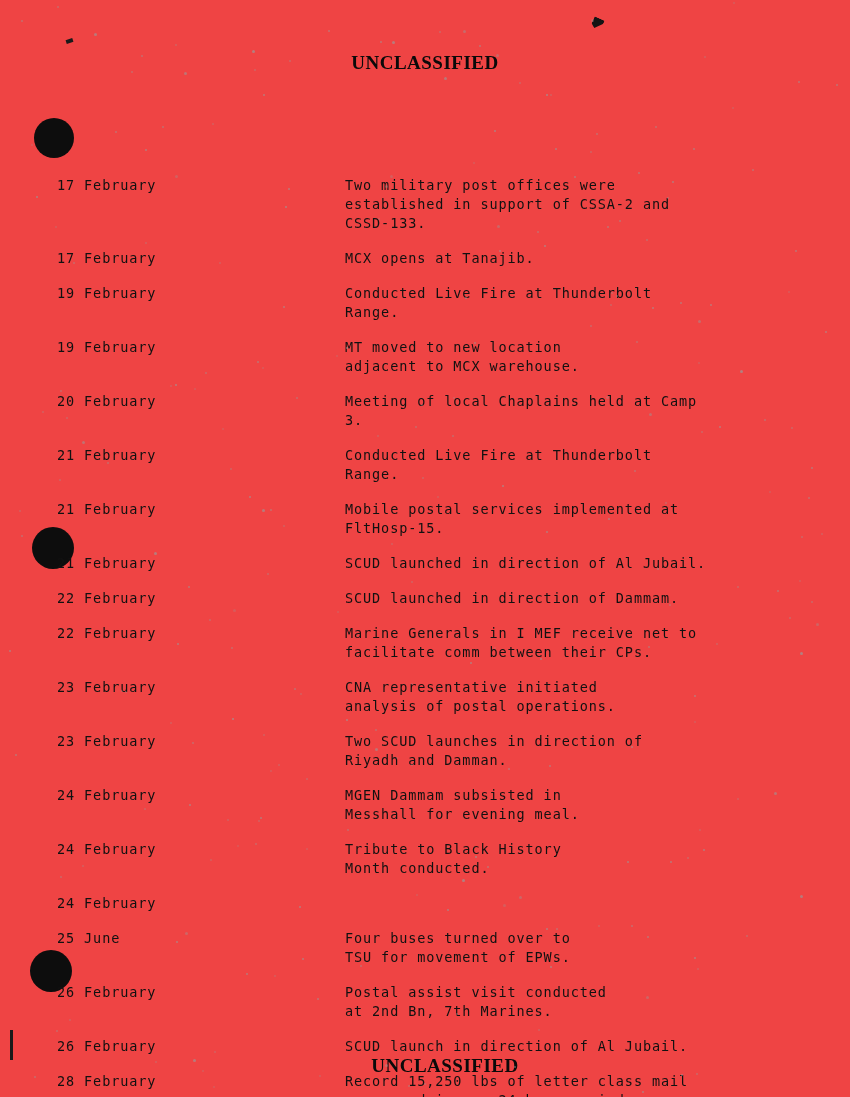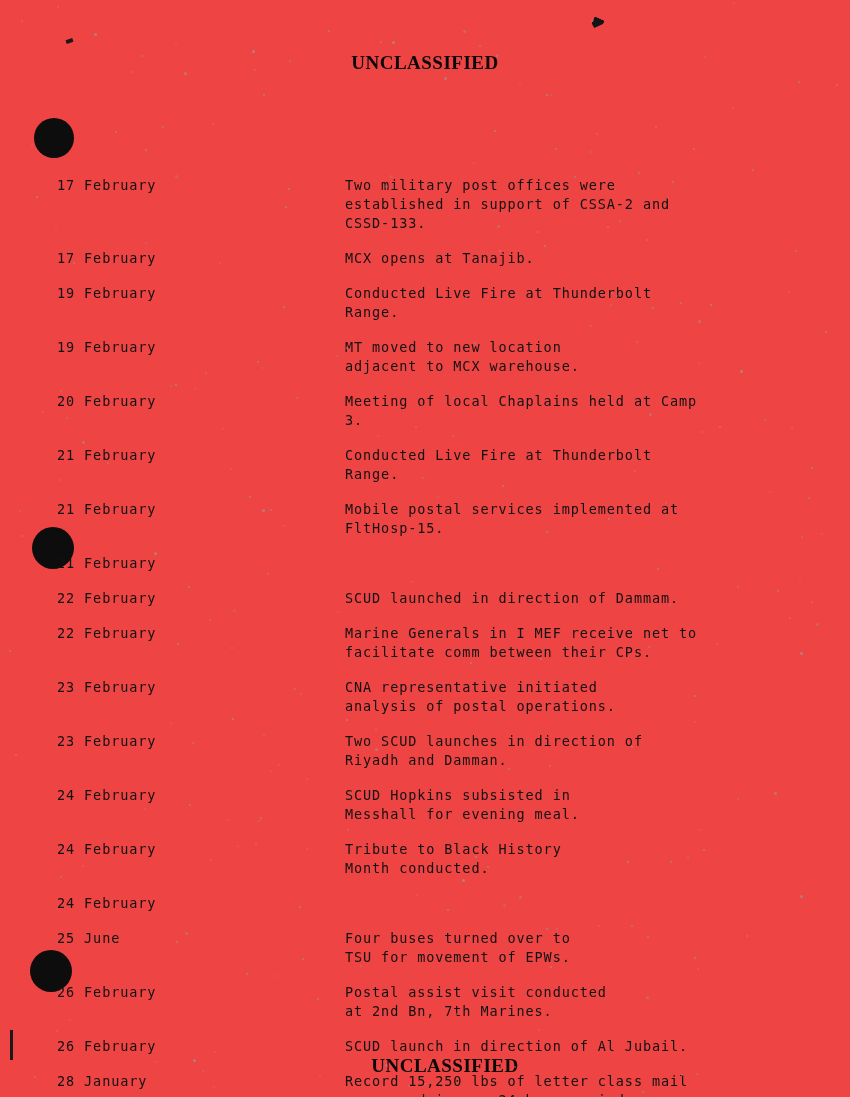--- a/index.html
+++ b/index.html
@@ -149,20 +149,21 @@
         <div class="desc">Conducted Live Fire at Thunderbolt
 Range.</div>
       </div>
       <div class="entry">
         <div class="date">21 February</div>
         <div class="desc">Mobile postal services implemented at
 FltHosp-15.</div>
       </div>
       <div class="entry">
         <div class="date">21 February</div>
+        <div class="desc">SCUD launched in direction of Al Jubail.</div>
       </div>
       <div class="entry">
         <div class="date">22 February</div>
         <div class="desc">SCUD launched in direction of Dammam.</div>
       </div>
       <div class="entry">
         <div class="date">22 February</div>
         <div class="desc">Marine Generals in I MEF receive net to
 facilitate comm between their CPs.</div>
       </div>
@@ -171,21 +172,21 @@
         <div class="desc">CNA representative initiated
 analysis of postal operations.</div>
       </div>
       <div class="entry">
         <div class="date">23 February</div>
         <div class="desc">Two SCUD launches in direction of
 Riyadh and Damman.</div>
       </div>
       <div class="entry">
         <div class="date">24 February</div>
-        <div class="desc">SCUD Hopkins subsisted in
+        <div class="desc">MGEN Dammam subsisted in
 Messhall for evening meal.</div>
       </div>
       <div class="entry">
         <div class="date">24 February</div>
         <div class="desc">Tribute to Black History
 Month conducted.</div>
       </div>
       <div class="entry">
         <div class="date">24 February</div>
       </div>
@@ -197,21 +198,21 @@
       <div class="entry">
         <div class="date">26 February</div>
         <div class="desc">Postal assist visit conducted
 at 2nd Bn, 7th Marines.</div>
       </div>
       <div class="entry">
         <div class="date">26 February</div>
         <div class="desc">SCUD launch in direction of Al Jubail.</div>
       </div>
       <div class="entry">
-        <div class="date">28 January</div>
+        <div class="date">28 February</div>
         <div class="desc">Record 15,250 lbs of letter class mail
 processed in one 24 hour period.</div>
       </div>
     </div>
 
   <div class="banner bottom">
     <span class="txt">UNCLASSIFIED</span>
   </div>
 
   <div class="speckles">

